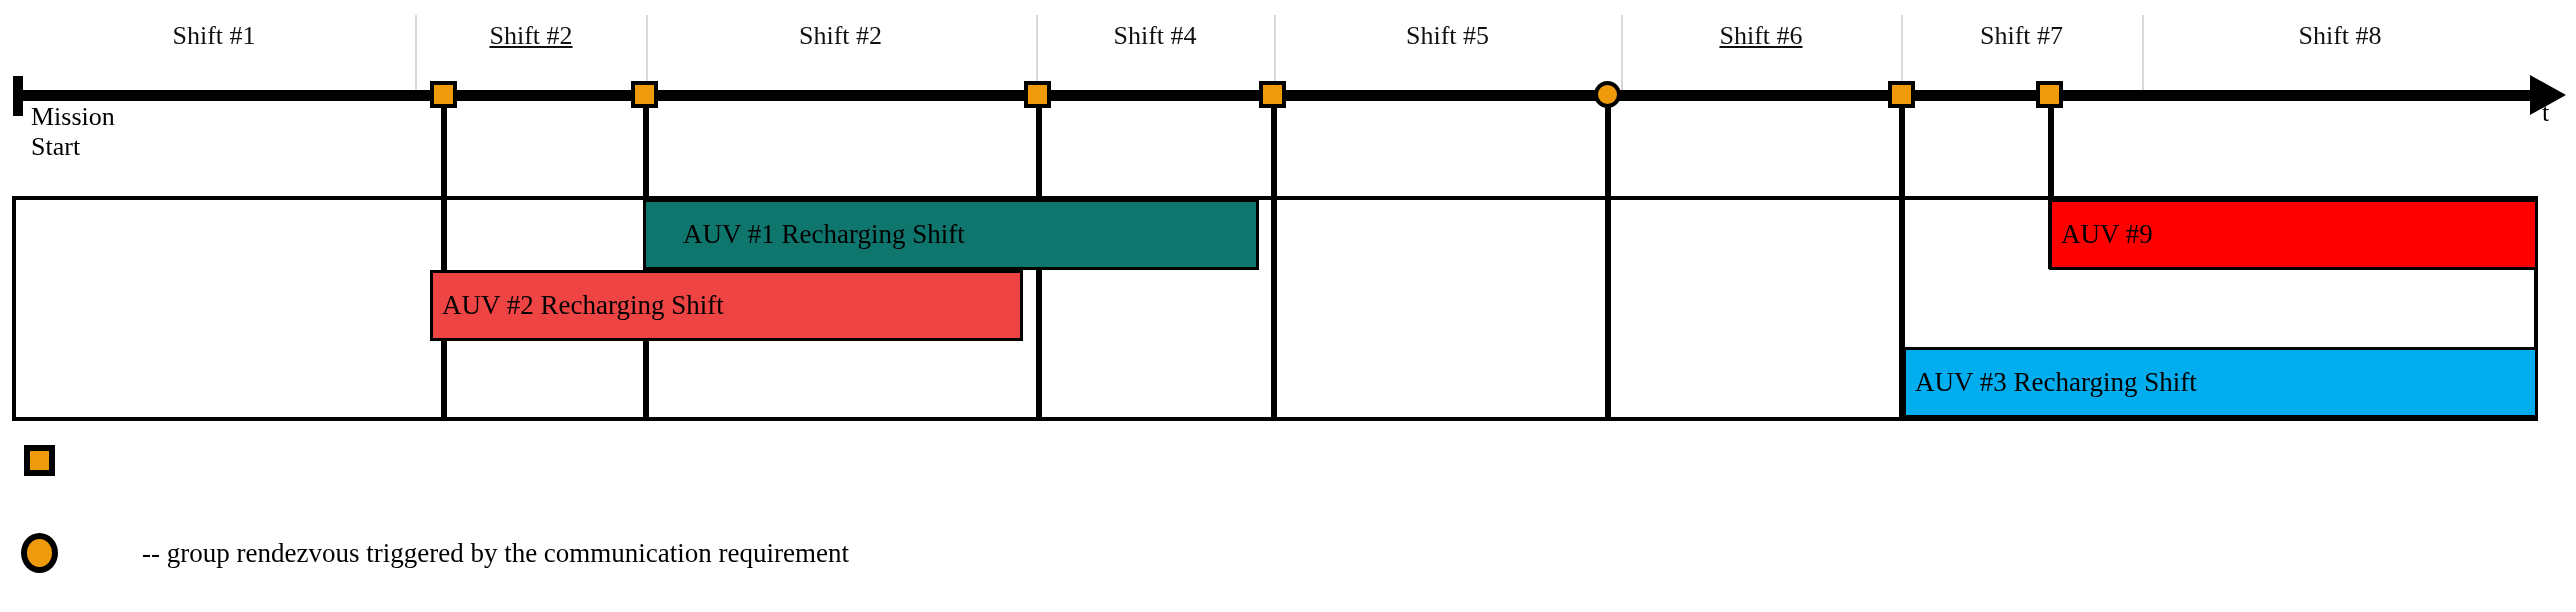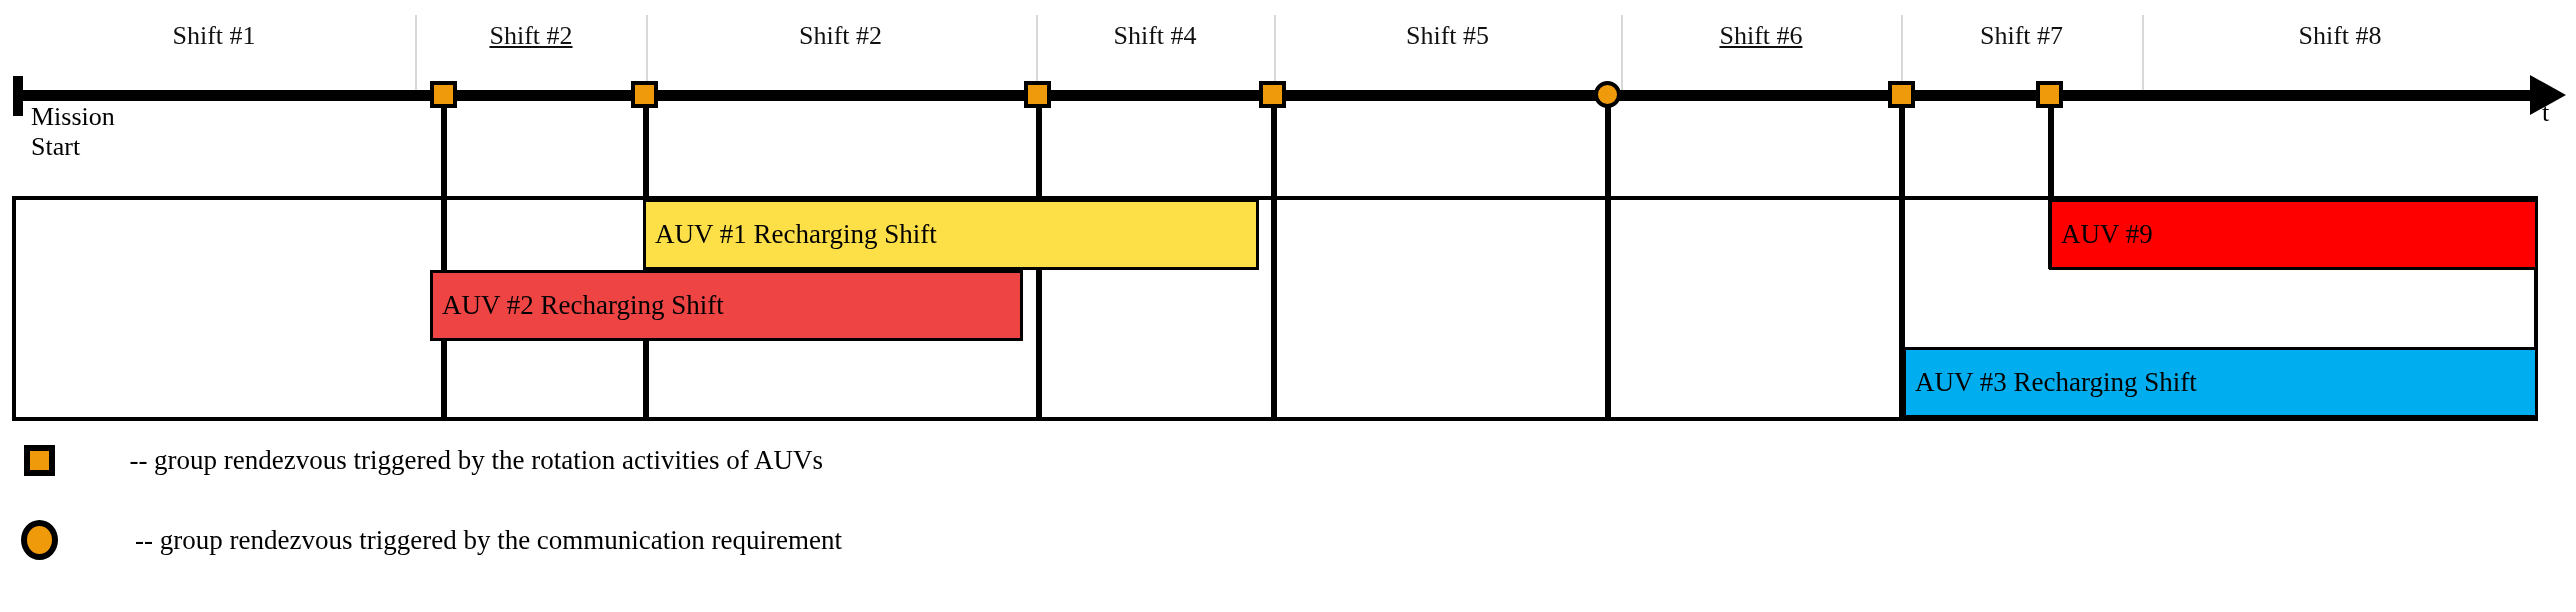--- a/index.html
+++ b/index.html
@@ -131,39 +131,38 @@
       <div class="marker-sq" style="left: 1259px; top: 81px; background: rgb(238, 154, 10);"></div>
       <div class="drop-line" style="left: 1605px; top: 95px; height: 326px;"></div>
       <div class="marker-circle" style="left: 1594px; top: 81px; background: rgb(238, 154, 10);"></div>
       <div class="drop-line" style="left: 1899px; top: 95px; height: 326px;"></div>
       <div class="marker-sq" style="left: 1888px; top: 81px; background: rgb(238, 154, 10);"></div>
       <div class="drop-line" style="left: 2048px; top: 95px; height: 174px;"></div>
       <div class="marker-sq" style="left: 2036px; top: 81px; background: rgb(238, 154, 10);"></div>
     </div>
 
   <div id="bars">
-      <div class="bar" style="left: 643px; top: 199px; width: 616px; height: 71px; background: #fde047;">
+      <div class="bar" style="left: 643px; top: 199px; width: 616px; height: 71px; background: #0f766e; padding-left: 28px;">
         <span class="bar-label">AUV #1 Recharging Shift</span>
       </div>
       <div class="bar" style="left: 430px; top: 270px; width: 593px; height: 71px; background: #ef4444;">
         <span class="bar-label">AUV #2 Recharging Shift</span>
       </div>
       <div class="bar" style="left: 2049px; top: 199px; width: 489px; height: 71px; background: rgb(255, 0, 0);">
         <span class="bar-label">AUV #9</span>
       </div>
       <div class="bar" style="left: 1903px; top: 347px; width: 635px; height: 71px; background: rgb(0, 174, 239);">
         <span class="bar-label">AUV #3 Recharging Shift</span>
       </div>
     </div>
 
   <div id="legend">
       <div class="legend-row" style="top: 445px;">
         <div class="legend-sq" style="margin-left: 24.4px; background: rgb(238, 154, 10);"></div>
-        <div class="legend-text" style="margin-left: 74px;">-- group rendezvous triggered by the rotation activities of AUVs</div>
       </div>
-      <div class="legend-row" style="top: 520px;">
+      <div class="legend-row" style="top: 533px; gap: 7px;">
         <div class="legend-ci" style="margin-left: 21px; background: rgb(238, 154, 10);"></div>
         <div class="legend-text" style="margin-left: 77px;">-- group rendezvous triggered by the communication requirement</div>
       </div>
     </div>
 
 </div>
 
 
 </body></html>

